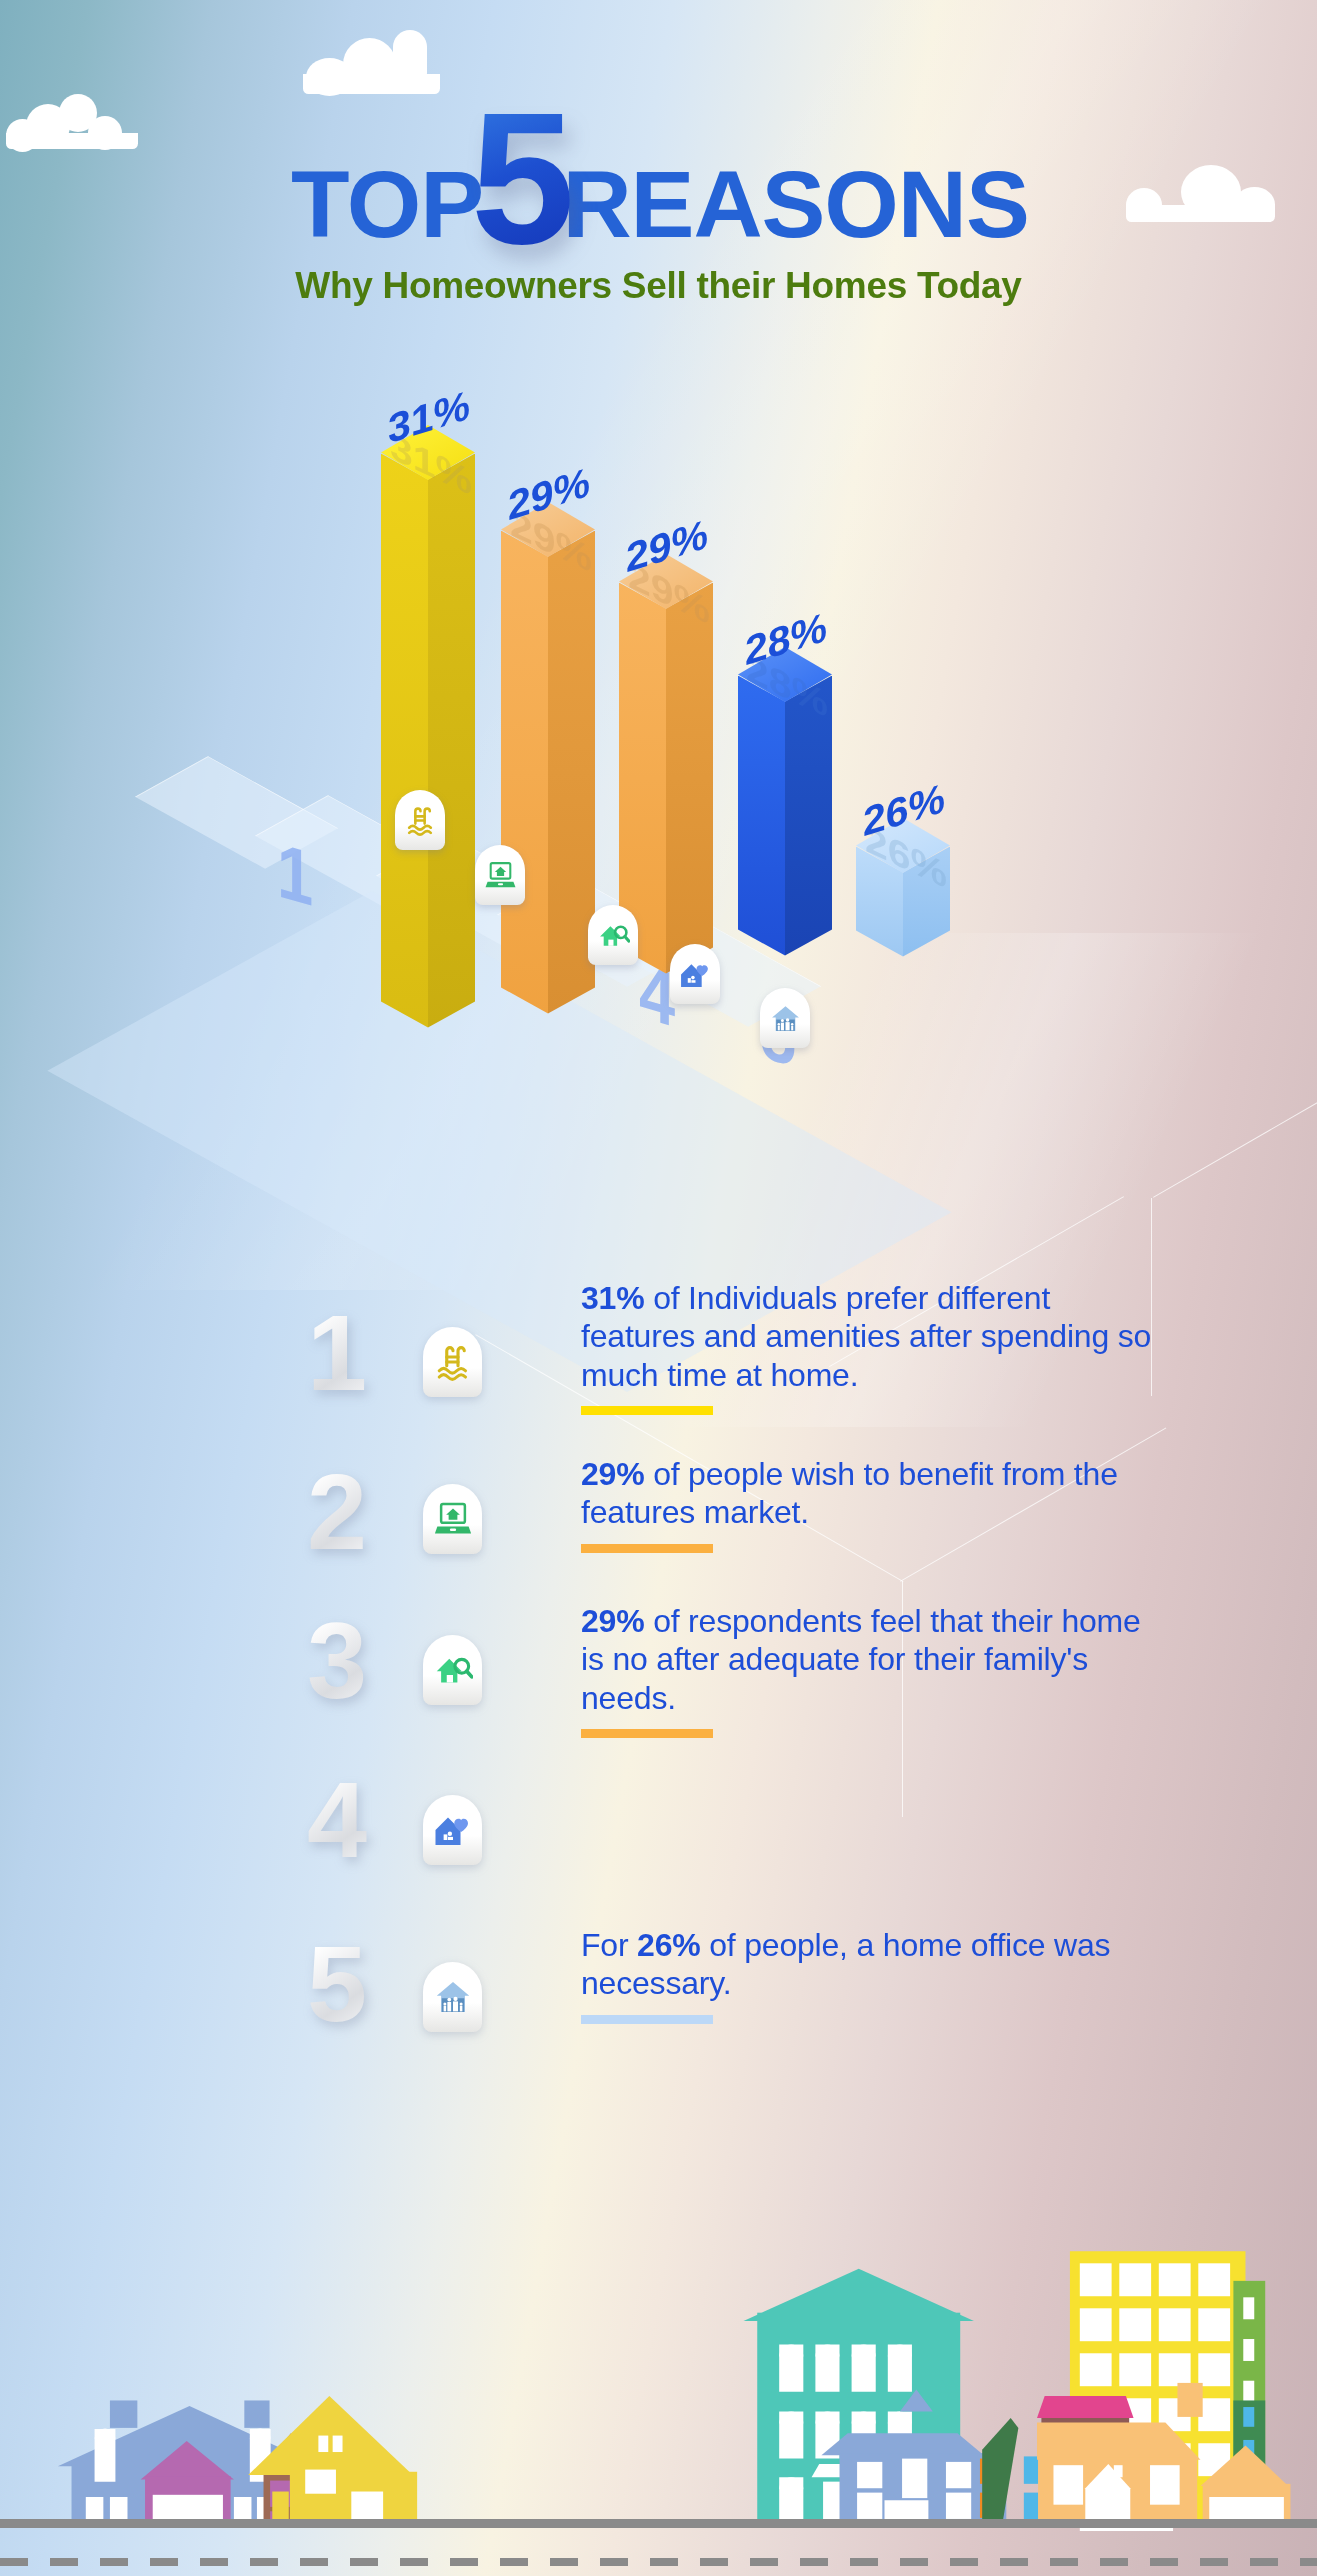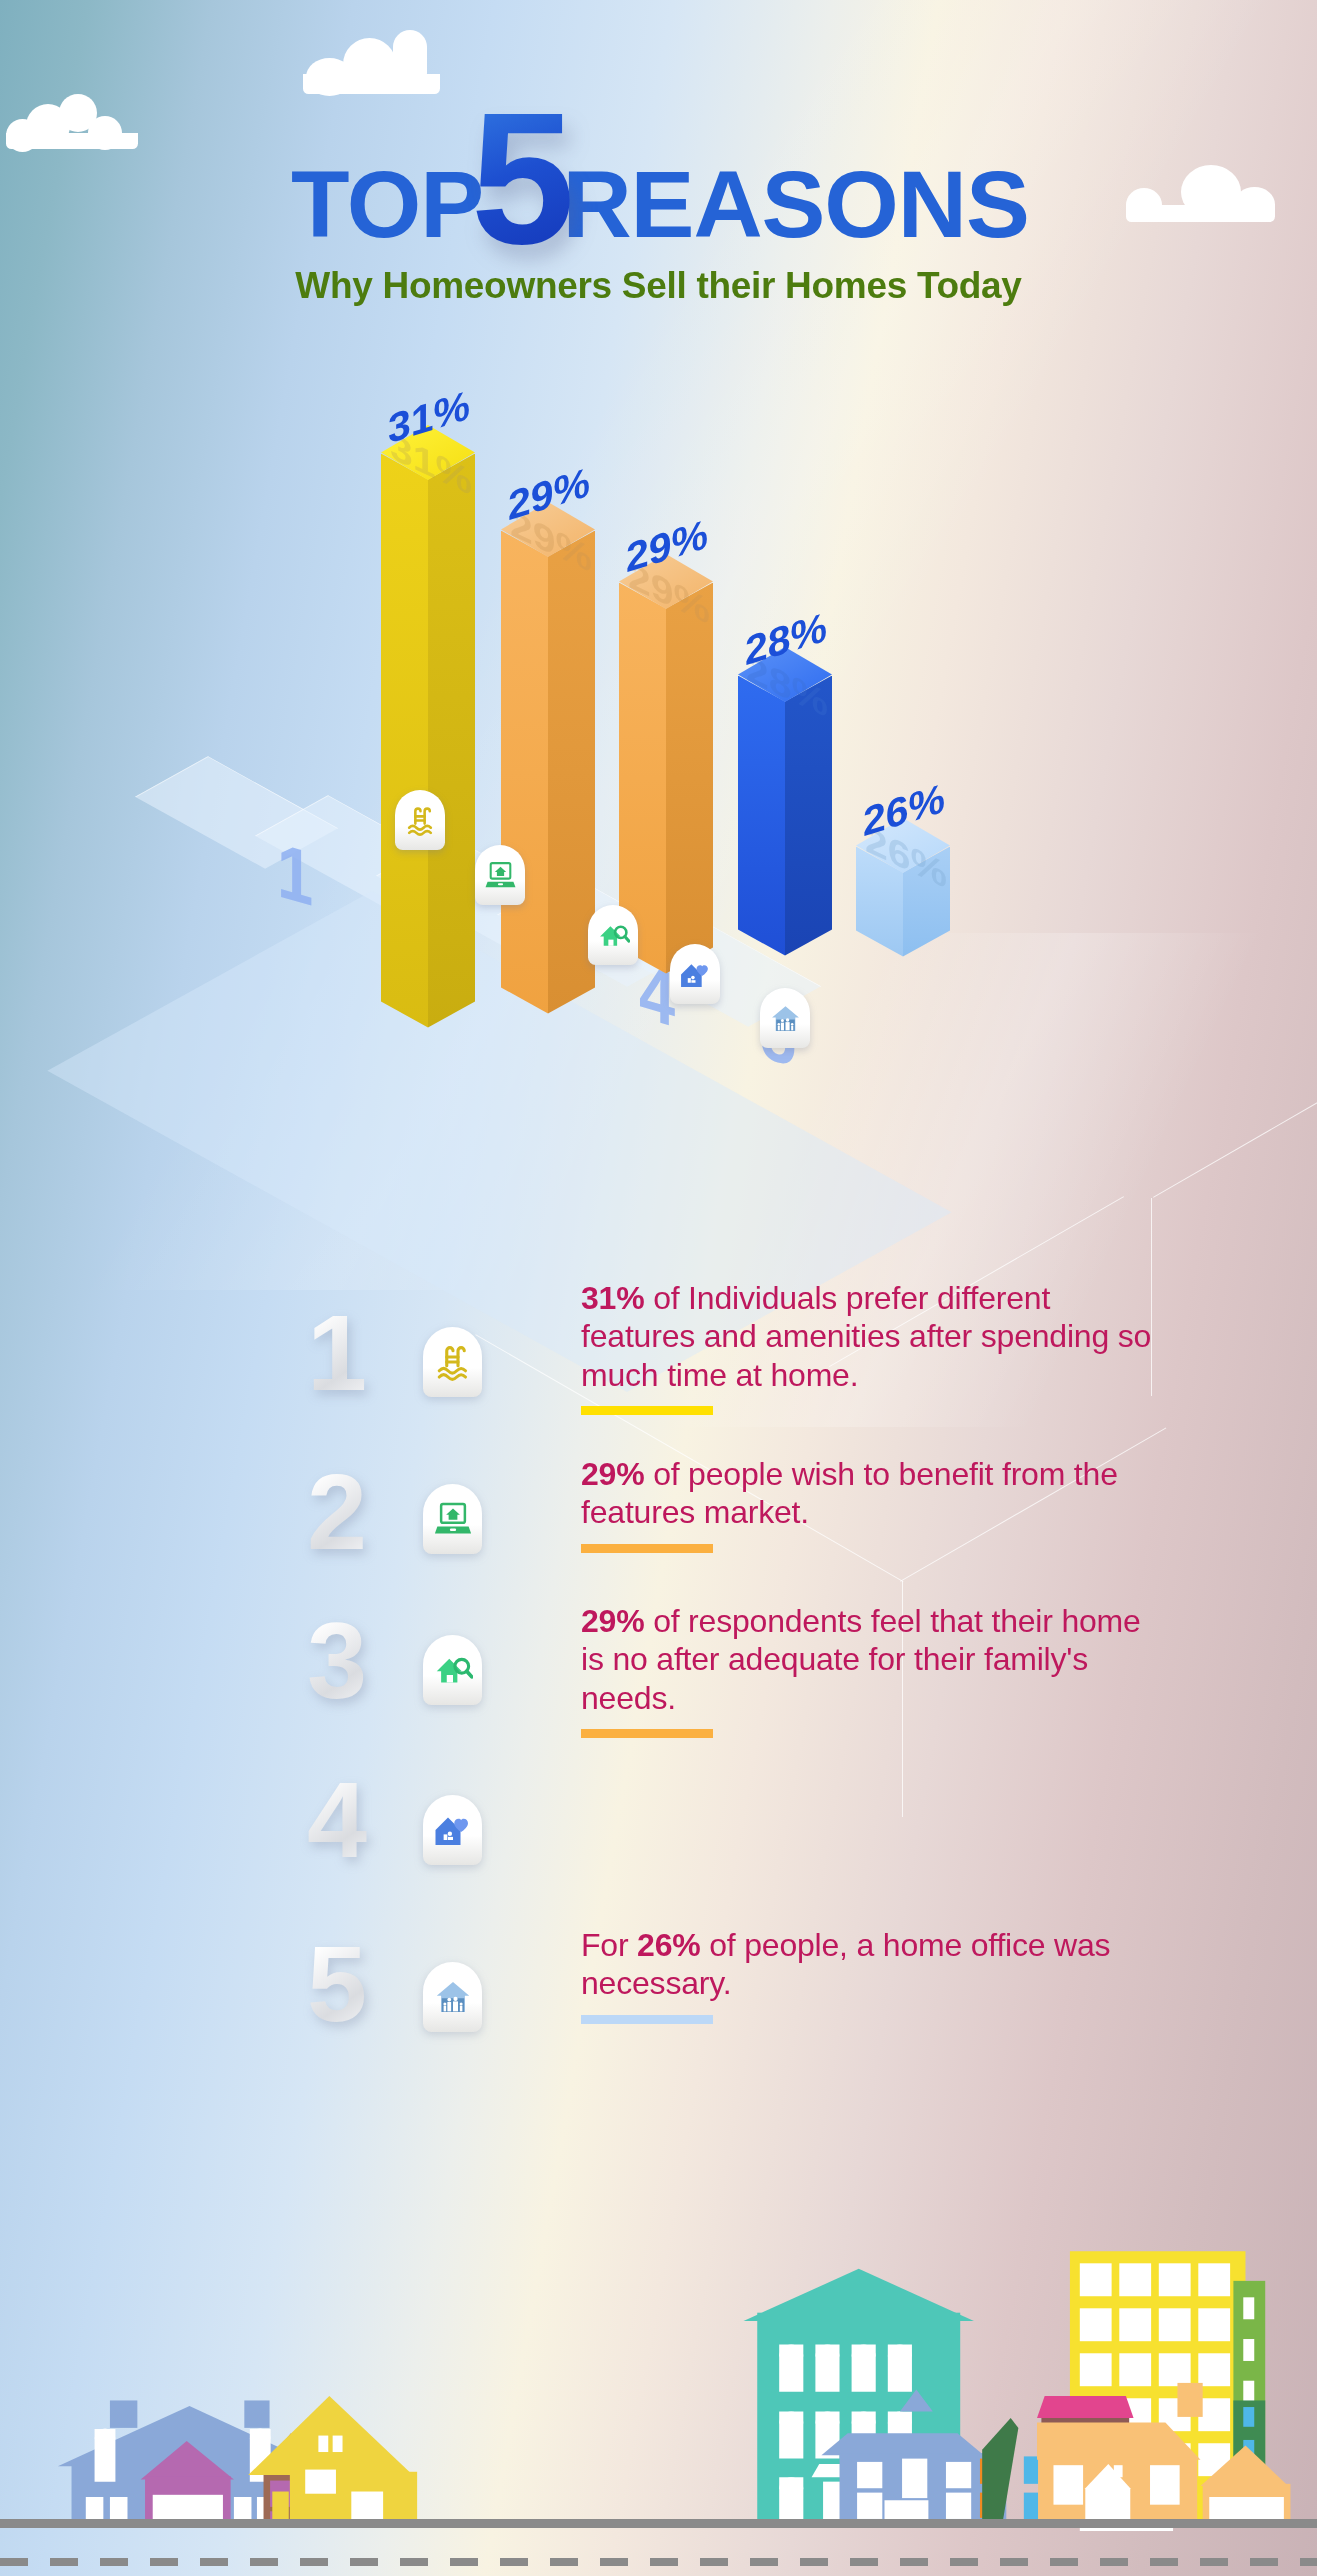--- a/index.html
+++ b/index.html
@@ -109,21 +109,21 @@
   }
   .ricon {
     position:absolute; left:423px; width:59px; height:70px;
     background:linear-gradient(180deg,#ffffff 58%,#e6e6e4 100%);
     border-radius:30px 30px 8.8px 8.8px;
     display:flex; align-items:center; justify-content:center;
     filter:drop-shadow(0 3.8px 4.4px rgba(110,120,150,.26));
   }
   .ricon svg { width:40px; height:40px; }
   .rtext {
-    margin-left:274px; font-size:32px; line-height:1.20; color:#be185d;
+    margin-left:274px; font-size:32px; line-height:1.20; color:#1d4ed8;
     letter-spacing:-0.2px; font-stretch:condensed; max-width:587px;
   }
   .rtext b { font-weight:bold; }
   .rbar { height:9.3px; width:132px; margin-top:12px; }
 
   
   .city { position:absolute; left:0; bottom:0; width:1317px; height:384px; }
   .road { position:absolute; left:0; bottom:48px; width:1317px; height:8.8px; background:#8a8a8a; }
   .dashes { position:absolute; left:0; bottom:10px; width:1317px; height:7.7px;
     background:repeating-linear-gradient(90deg,#8a8a8a 0 28.5px,transparent 28.5px 50px); }

